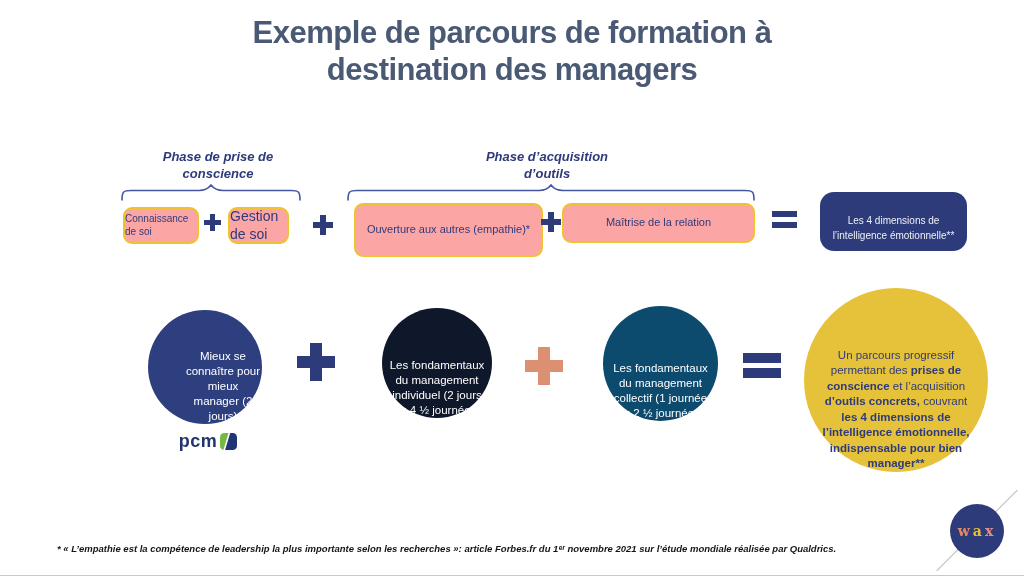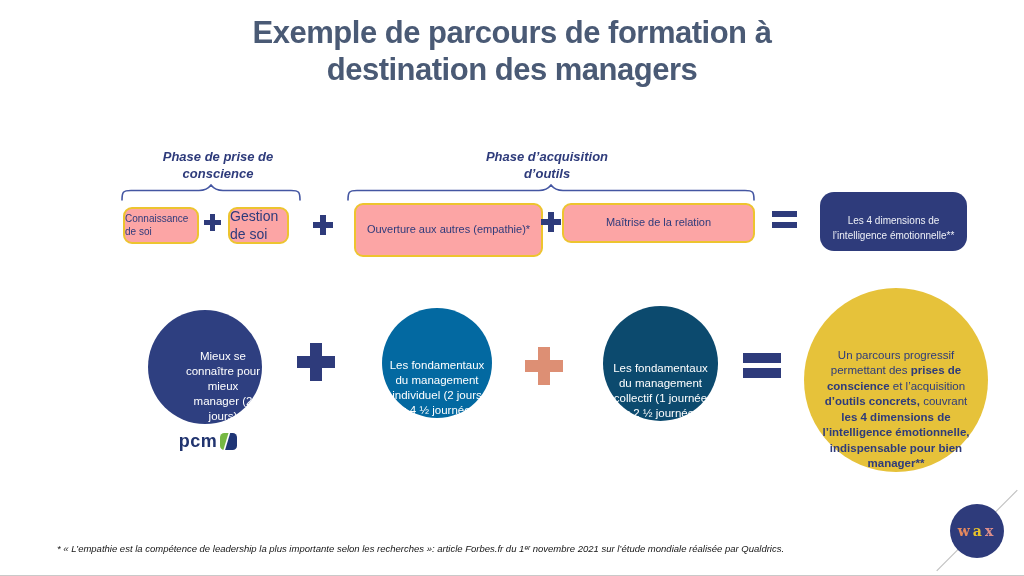--- a/index.html
+++ b/index.html
@@ -53,37 +53,37 @@
   .dark-box{position:absolute;left:820px;top:192px;width:147px;height:59px;background:#2e3b7b;
             border-radius:14px;color:#eef0f7;display:flex;align-items:center;justify-content:center;
             text-align:center;font-size:10px;line-height:1.45;box-sizing:border-box;padding:0 4px;}
   .dark-box span{display:inline-block;width:140px;margin-top:14px;}
 
   
   .circle{position:absolute;border-radius:50%;display:flex;align-items:flex-end;justify-content:center;
           text-align:center;color:#fff;line-height:1.3;}
   #circle-pcm{left:148px;top:310px;width:114px;height:114px;background:#2e3f80;font-size:11.5px;}
   #circle-pcm .txt{width:94px;margin-left:36px;}
-  #circle-individuel{left:382px;top:308px;width:110px;height:110px;background:#0369a1;font-size:11.5px;}
+  #circle-individuel{left:382px;top:308px;width:110px;height:110px;background:#0f172a;font-size:11.5px;}
   #circle-individuel .txt{width:102px;}
   #circle-collectif{left:603px;top:306px;width:115px;height:115px;background:#0c4a6e;font-size:11.5px;}
   #circle-collectif .txt{width:106px;}
   #circle-parcours{left:804px;top:288px;width:184px;height:184px;background:#e6c23a;color:#2e3b7b;font-size:11.5px;}
   #circle-parcours .txt{width:154px;line-height:1.35;}
   #circle-parcours .b{font-weight:700;}
 
   
   .pcm-logo{position:absolute;left:160px;top:432px;width:96px;display:flex;align-items:center;
             justify-content:center;gap:3px;text-align:center;}
   .pcm-logo .pcm-text{font-size:18px;font-weight:700;color:#21346f;letter-spacing:0.5px;line-height:1;}
   .pcm-logo svg{display:block;}
 
   
   .footnotes{position:absolute;left:57px;top:541px;font-size:9.5px;font-style:italic;color:#151515;
-             line-height:1.6;width:900px;}
+             line-height:1.6;width:900px;font-weight:bold;}
 
   
   .wax-line{position:absolute;left:920px;top:530px;width:114px;height:1px;background:#bdbdbd;
             transform:rotate(-45deg);}
   .wax-circle{position:absolute;left:950px;top:504px;width:54px;height:54px;border-radius:50%;
               background:#2e3b7b;display:flex;align-items:center;justify-content:center;
               font-family:"DejaVu Serif",serif;font-weight:700;font-size:14px;letter-spacing:3px;}
   .wax-circle .w{color:#e5895e;}
   .wax-circle .a{color:#e8c22a;}
   .wax-circle .x{color:#dd8e8a;}

